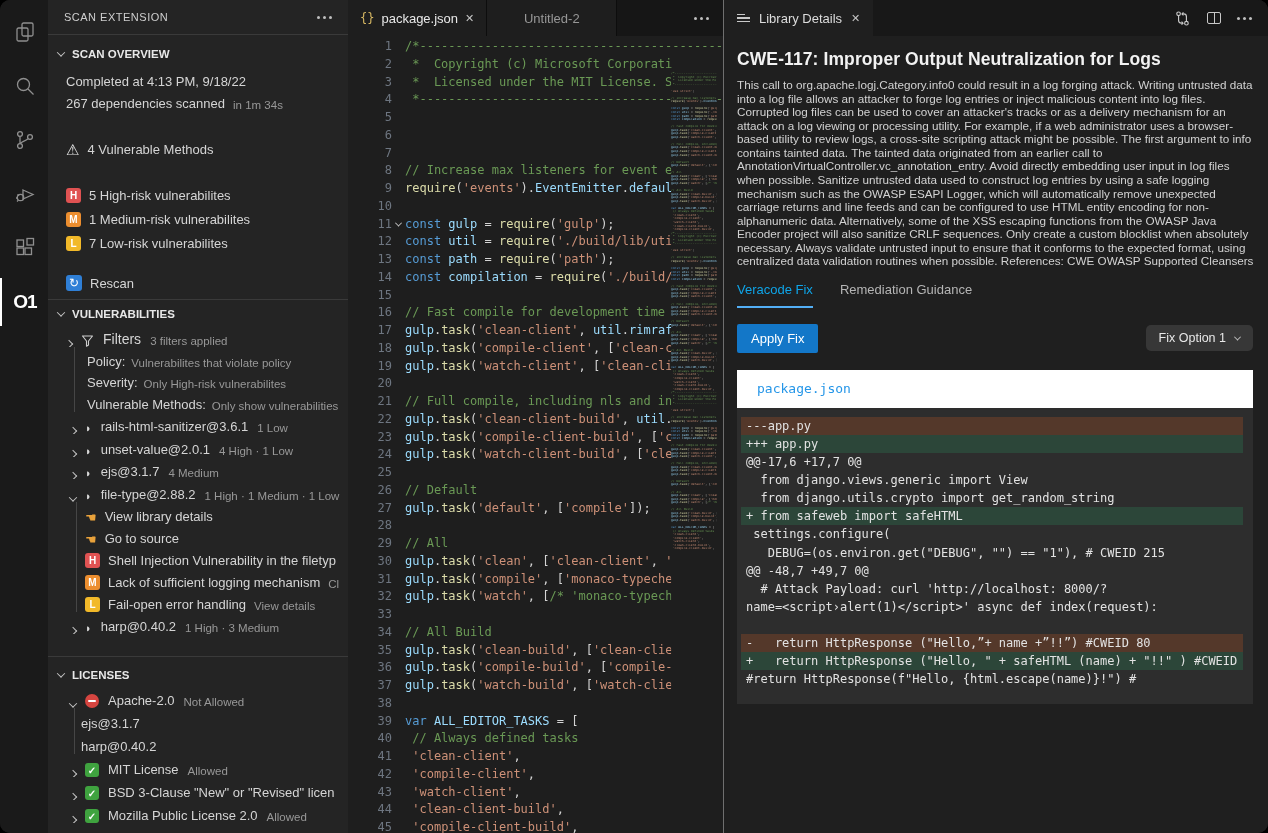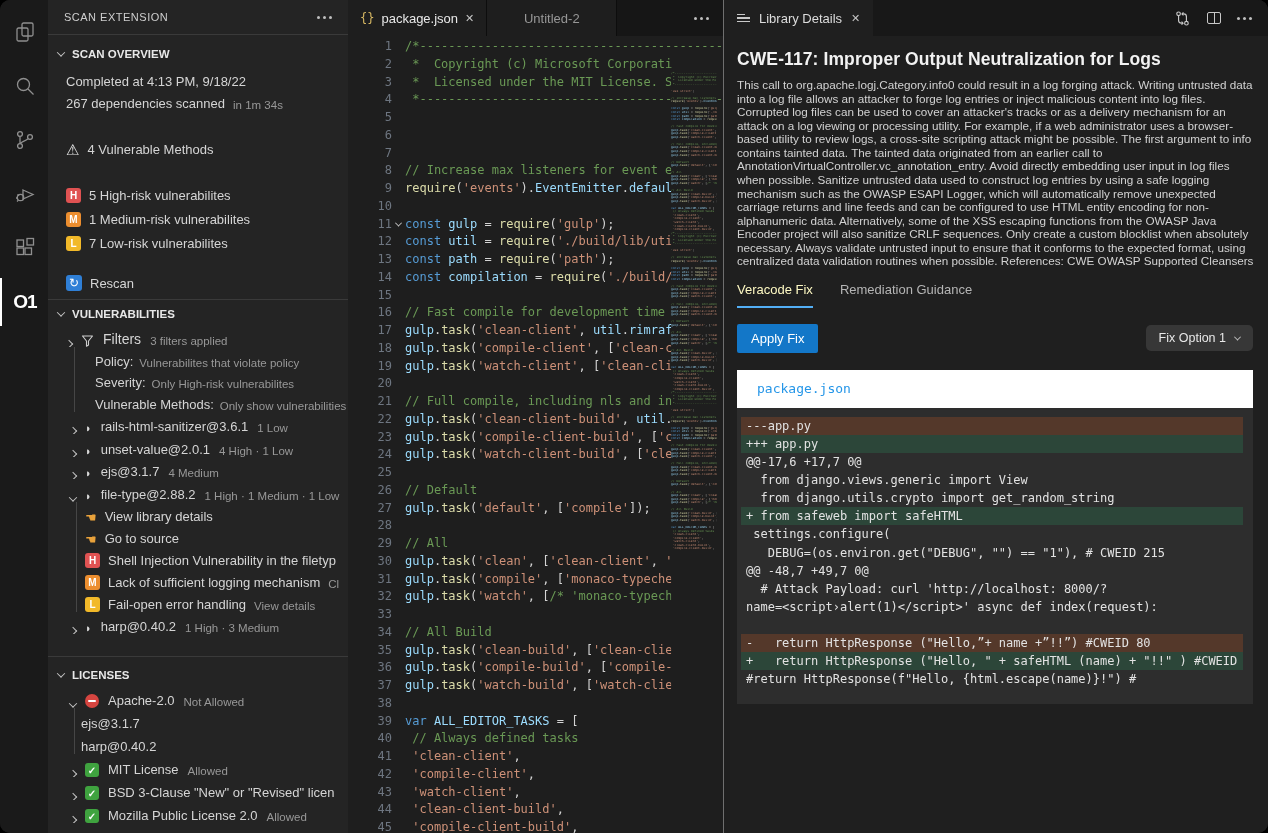--- a/index.html
+++ b/index.html
@@ -76,21 +76,21 @@
   .pt-icon i{display:block;height:1.5px;background:#c9c9c9;}
   .pt-icon i:first-child{width:8px;}
   .panel-actions{margin-left:auto;display:flex;gap:16px;align-items:center;padding-right:16px;color:#c8c8c8;}
   .split-ic{width:14px;height:12px;border:1.2px solid #c8c8c8;border-radius:2px;position:relative;display:inline-block;}
   .split-ic::after{content:"";position:absolute;left:50%;top:0;bottom:0;width:1.2px;background:#c8c8c8;}
   .panel-body{flex:1;padding:0 15px 0 13px;overflow:hidden;}
   .cwe-title{font-size:17.5px;font-weight:bold;color:#f2f2f2;margin:13px 0 0;letter-spacing:.1px;}
   .desc{margin-top:8px;font-size:11.7px;line-height:1.16;color:#d2d2d2;width:518px;}
   .fix-tabs{display:flex;gap:27px;margin-top:14px;font-size:13px;}
   .fix-tab{padding-bottom:9px;color:#b5b5b5;border-bottom:2px solid transparent;}
-  .fix-tab.active{color:#fef9c3;border-bottom-color:#52aef5;text-align:center;}
+  .fix-tab.active{color:#0ea5e9;border-bottom-color:#52aef5;text-align:center;}
   .fix-actions{display:flex;align-items:center;margin-top:16px;}
   .btn-apply{background:#1377c8;color:#fff;font-size:13px;padding:7px 14px;border-radius:2px;border:none;
     font-family:"Liberation Sans",sans-serif;}
   .fix-option{margin-left:auto;background:#373737;color:#e8e8e8;font-size:12.5px;padding:6px 13px;
     border-radius:5px;display:flex;gap:9px;align-items:center;}
   .card{margin-top:17px;}
   .card-head{background:#fff;height:38px;display:flex;align-items:center;padding-left:20px;
     font-family:"DejaVu Sans Mono",monospace;font-size:13px;color:#2596e8;}
   .card-body{background:#2d2d2d;font-family:"DejaVu Sans Mono",monospace;font-size:12px;
     padding:9px 10px 16px 4px;color:#e2e2e2;}
@@ -195,21 +195,21 @@
       <span>VULNERABILITIES</span>
     </div>
     <div class="srow" style="height:23px;padding-left:18px;gap:9px;">
       <span class="chev right"></span>
       <svg width="13" height="13" viewBox="0 0 13 13">
           <path d="M1.5 2 h10 L7.5 7 V11 l-2 1.2 V7 Z" fill="none" stroke="#cfcfcf" stroke-width="1.1" stroke-linejoin="round"></path>
         </svg>
       <span style="font-size:14px;">Filters</span>
       <span class="meta">3 filters applied</span>
     </div>
-    <div class="guide" style="margin-left:26px;padding-left:20px;">
+    <div class="guide" style="margin-left:26px;padding-left:12px;">
         <div class="srow" style="height: 21.5px; gap: 6px;">
           <span>Policy:</span>
           <span class="meta">Vulnerabilites that violate policy</span>
         </div>
         <div class="srow" style="height: 21.5px; gap: 6px;">
           <span>Severity:</span>
           <span class="meta">Only High-risk vulnerabilites</span>
         </div>
         <div class="srow" style="height: 21.5px; gap: 6px;">
           <span>Vulnerable Methods:</span>

